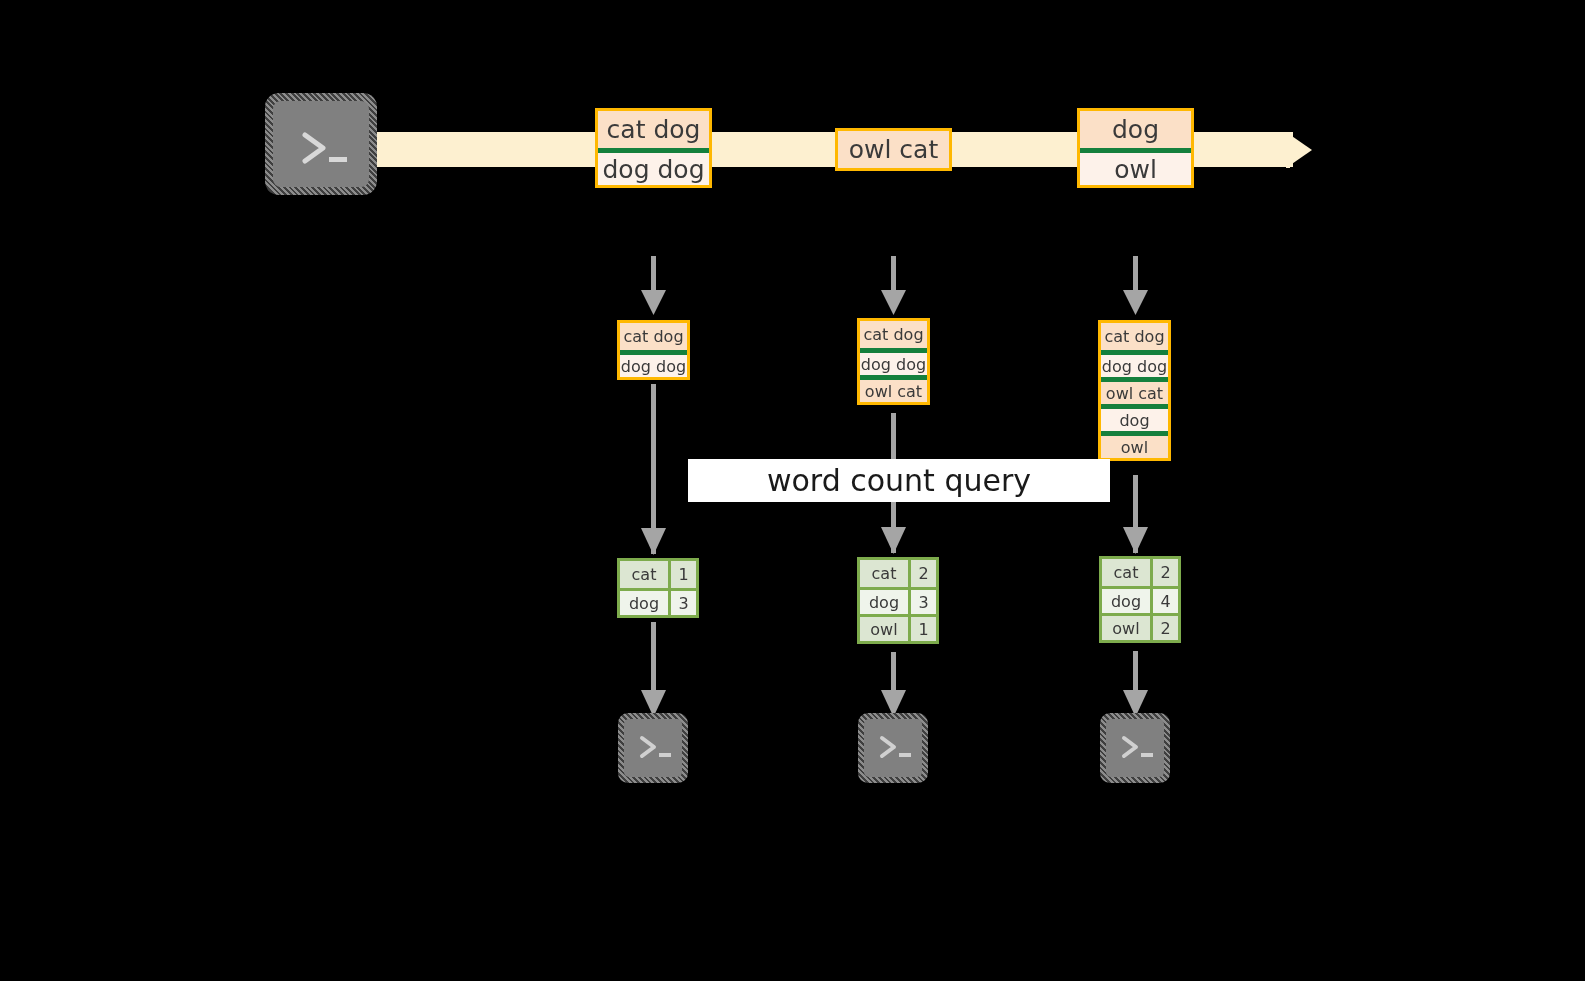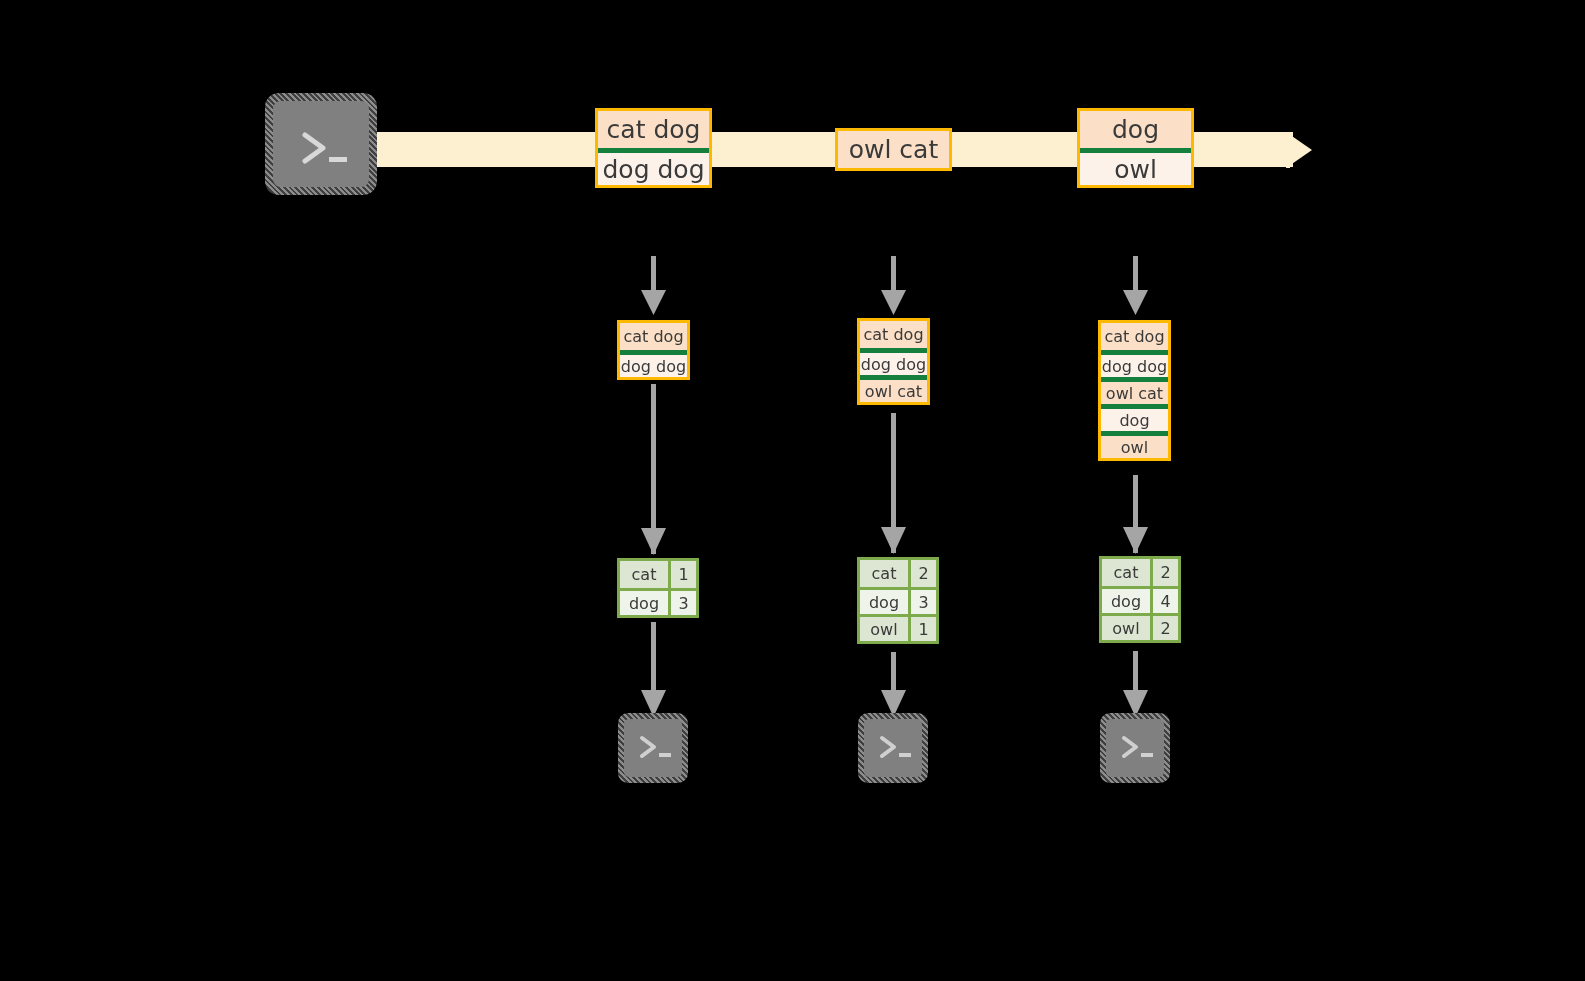--- a/index.html
+++ b/index.html
@@ -278,14 +278,15 @@
   </svg>
 
   <div class="terminal" style="left:1100px; top:713px; width:70px; height:70px; border-width:6px; border-radius:10px;">
     <div class="inner" style="border-radius:5px;"></div>
     <svg style="left:12px; top:14px;" width="42" height="30" viewBox="0 0 42 30">
       <path d="M6 5 L18 14 L6 23" fill="none" stroke="#d0d0d0" stroke-width="4" stroke-linecap="round" stroke-linejoin="round"></path>
       <rect x="23" y="20" width="12" height="4" fill="#d0d0d0"></rect>
     </svg>
   </div>
 
+  <div class="querylabel" style="left:688px; top:459px; width:422px; height:43px;">word count query</div>
 
 </div>
 
 </body></html>

